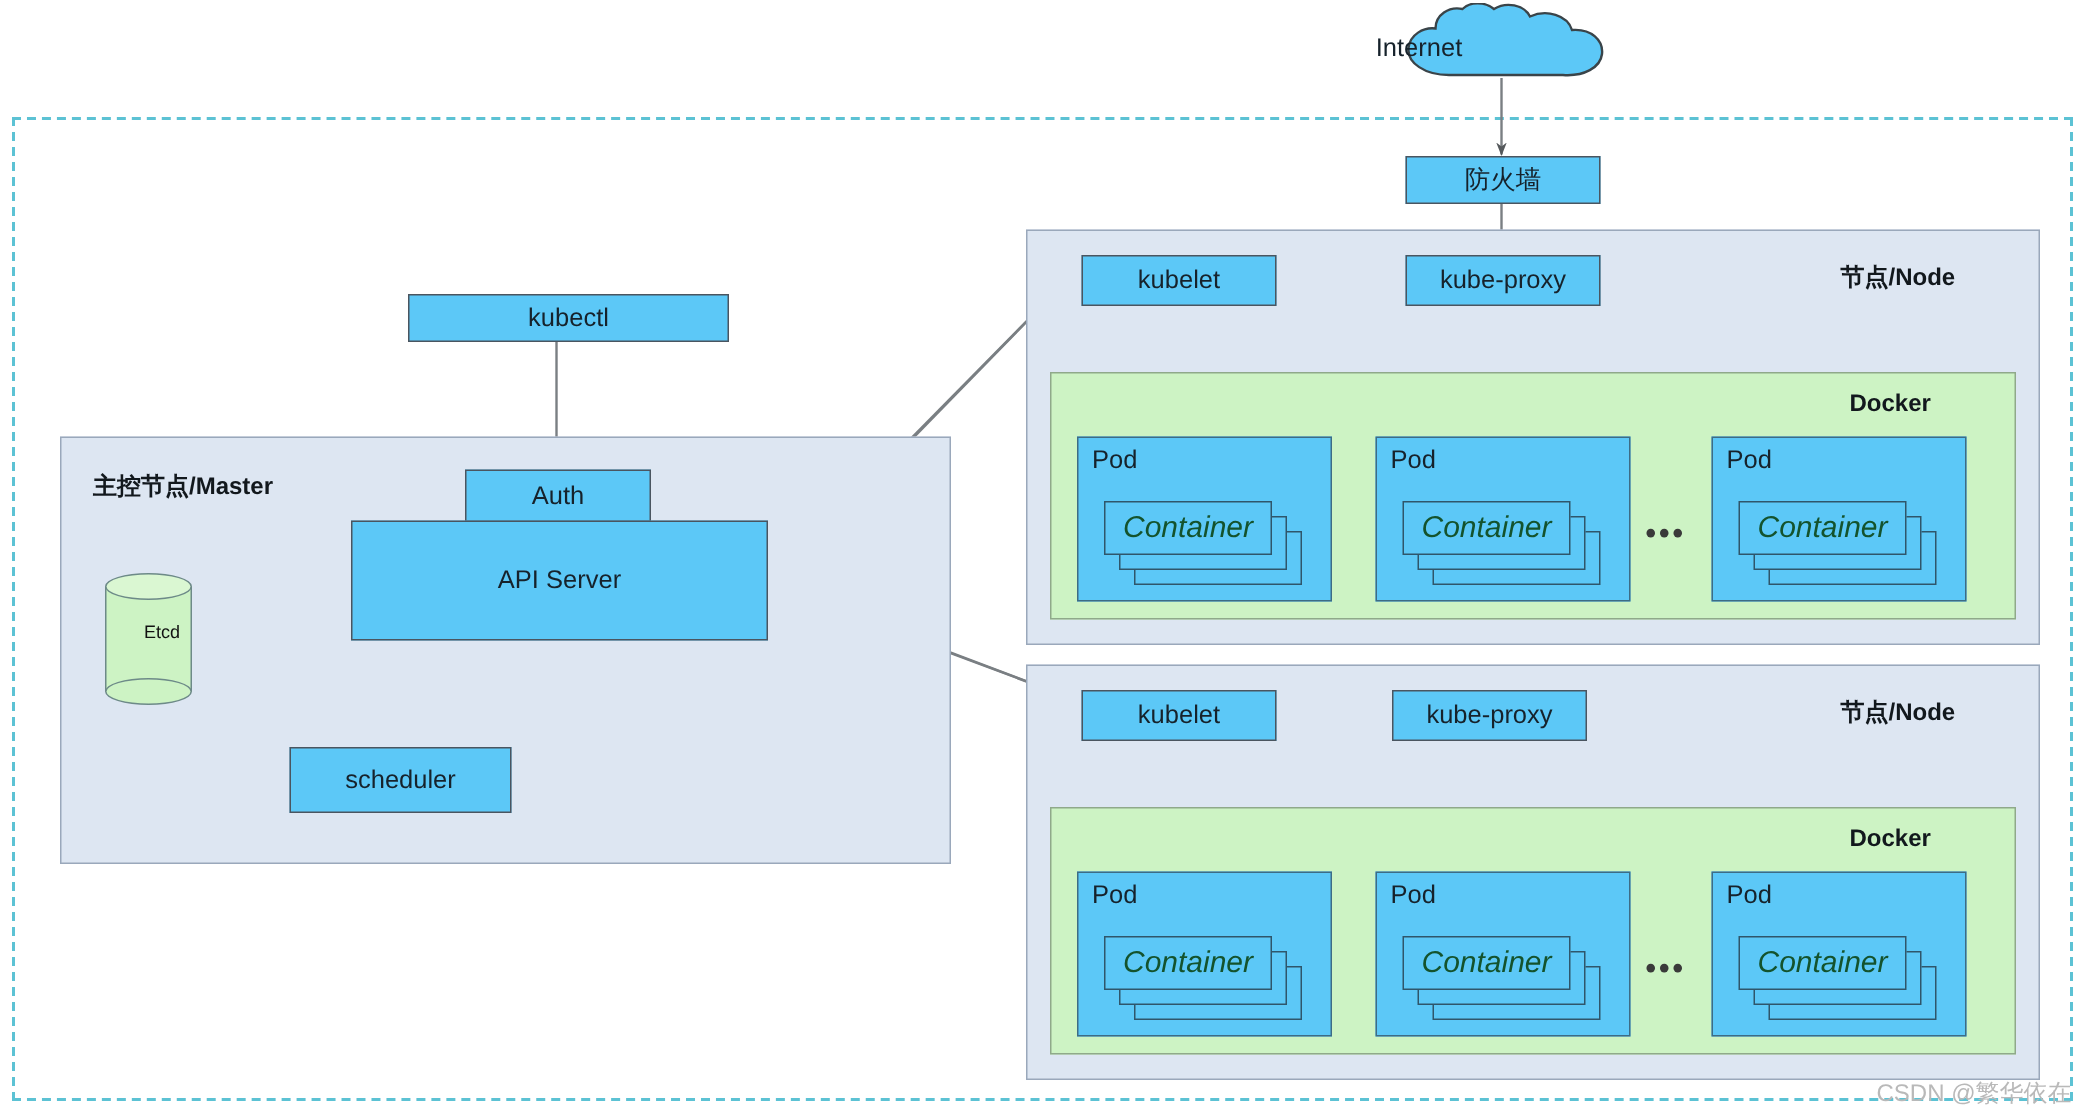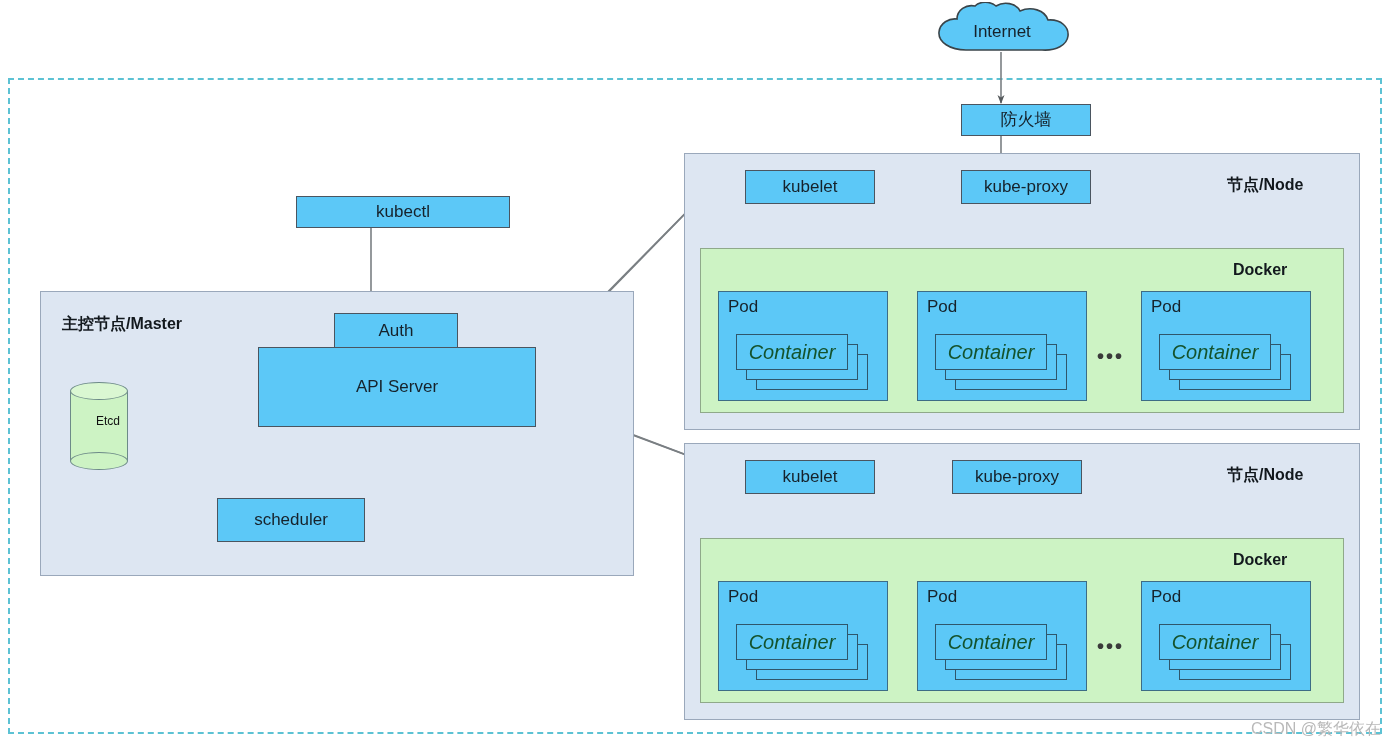--- a/index.html
+++ b/index.html
@@ -44,21 +44,20 @@
     background: #5cc8f7;
     border: 1px solid #4a5560;
     display: flex;
     align-items: center;
     justify-content: center;
     text-align: center;
     color: #16222b;
     font-size: 17px;
     line-height: 1.12;
     z-index: 3;
-    margin-left: 24px;
   }
 
   
   .region {
     position: absolute;
     box-sizing: border-box;
     background: #dde6f2;
     border: 1px solid #9aa8bb;
     z-index: 1;
   }
@@ -251,21 +250,21 @@
     </g>
   </svg>
 
   <div class="cloud" style="left:930px; top:2px;">
     <svg width="145" height="52" viewBox="0 0 145 52" xmlns="http://www.w3.org/2000/svg">
       <path d="M36,48 C20,48 8,40 9,30 C10,21 19,16 27,17 C27,8 36,2 45,4
                C50,-1 60,-1 66,4 C74,-1 86,1 90,9 C101,4 115,8 118,18
                C131,17 139,25 138,34 C137,43 126,49 112,48 Z" fill="#5cc8f7" stroke="#3a4449" stroke-width="1.6"></path>
     </svg>
   </div>
-  <div class="cloud-txt" style="left:932px; top:22px;">Internet</div>
+  <div class="cloud-txt" style="left:876px; top:22px;">Internet</div>
 
   <div class="bluebox" style="left:937px; top:104px; width:130px; height:32px;">防火墙</div>
 
   <div class="bluebox" style="left:272px; top:196px; width:214px; height:32px;">kubectl</div>
 
   <div class="region" style="left:40px; top:291px; width:594px; height:285px;"></div>
   <div class="region-label" style="left:62px; top:314px;">主控节点/Master</div>
 
   <div class="etcd" style="left:70px; top:382px;">
     <div class="body"></div>

